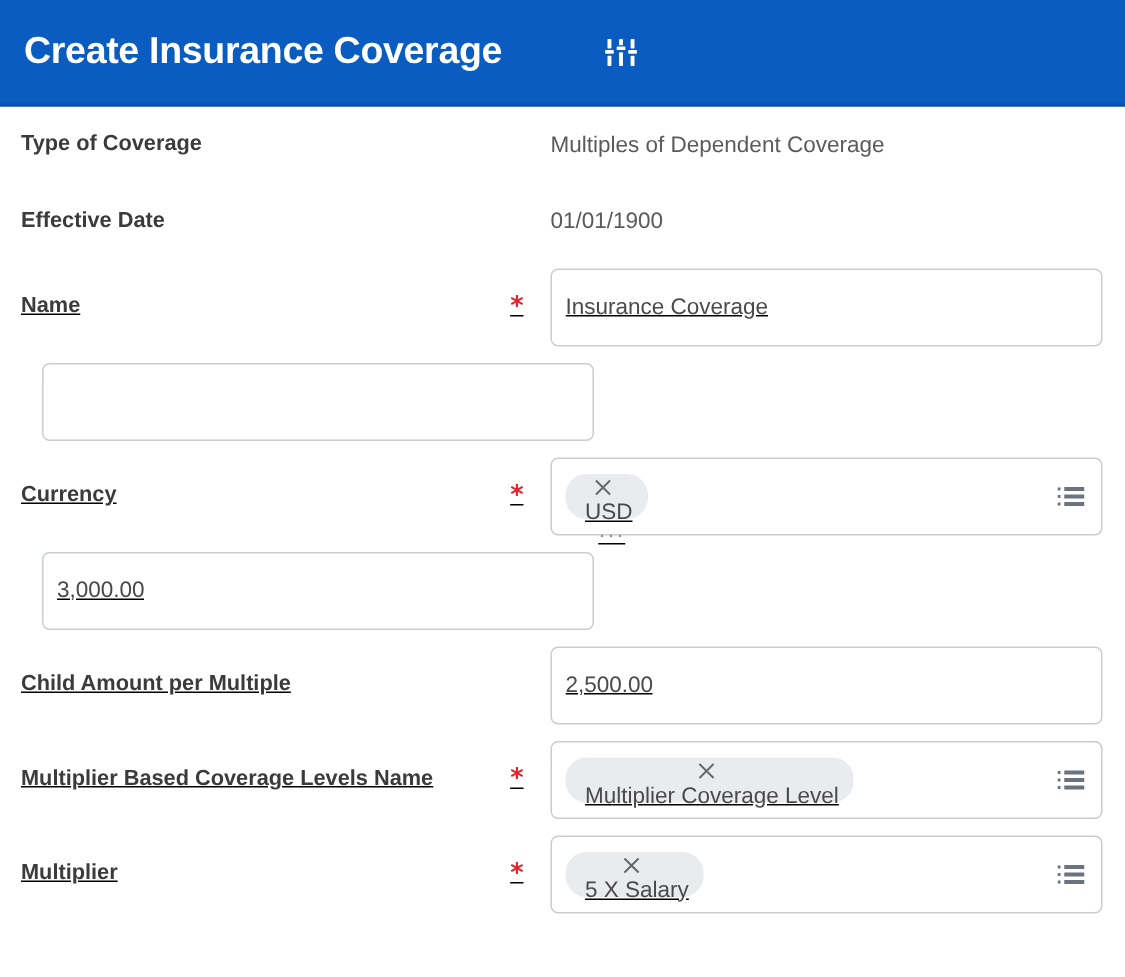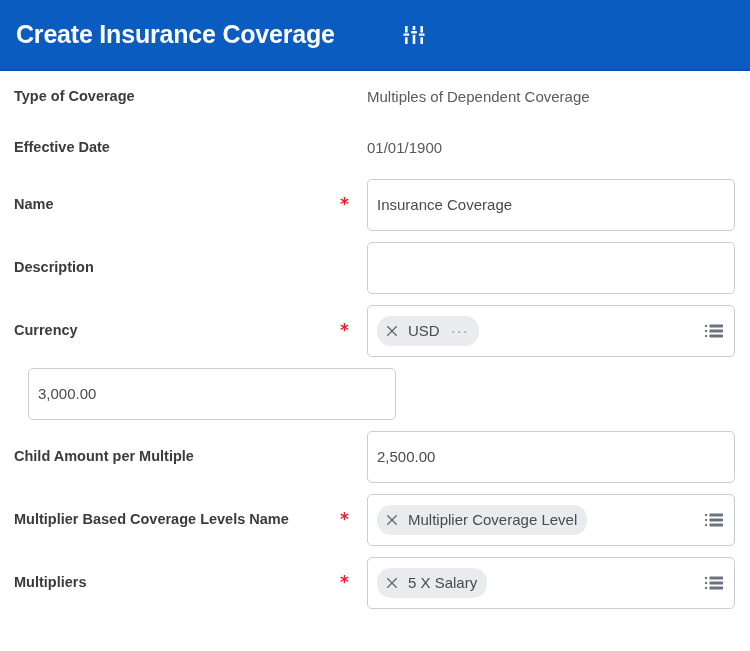--- a/index.html
+++ b/index.html
@@ -48,21 +48,21 @@
     margin: 0;
   }
   .row {
     display: flex;
     align-items: center;
     width: 750px;
     padding: 0 14px 0 14px;
     text-align: right;
   }
   .row-static { height: 51px; }
-  .row-field  { height: 63px; }
+  .row-field  { height: 63px; text-decoration: underline; }
 
   .label-cell {
     width: 339px;
     flex: 0 0 339px;
     display: flex;
     align-items: center;
     padding-right: 4px;
   }
   .label {
     font-size: 14.5px;
@@ -117,20 +117,21 @@
 
   
   .pill {
     display: inline-flex;
     align-items: center;
     background: #e9ebee;
     border-radius: 14px;
     height: 30px;
     padding: 0 10px 0 6px;
     max-width: 300px;
+    flex-direction: column;
   }
   .pill-x {
     width: 18px;
     height: 18px;
     display: inline-flex;
     align-items: center;
     justify-content: center;
     cursor: pointer;
     flex: 0 0 18px;
   }
@@ -213,24 +214,20 @@
       <span class="req">*</span>
     </div>
     <div class="value-cell">
       <div class="input-box">
         <span class="input-text">Insurance Coverage</span>
       </div>
     </div>
   </div>
 
   <div class="row row-field">
-    <div class="label-cell">
-      <span class="label">Description</span>
-      <span class="req hidden">*</span>
-    </div>
     <div class="value-cell">
       <div class="input-box">
         <span class="input-text"></span>
       </div>
     </div>
   </div>
 
   <div class="row row-field">
     <div class="label-cell">
       <span class="label">Currency</span>
@@ -309,21 +306,21 @@
               <rect x="4.5" y="10.6" width="13.5" height="2.8" rx="0.4"></rect>
             </g>
           </svg>
         </span>
       </div>
     </div>
   </div>
 
   <div class="row row-field">
     <div class="label-cell">
-      <span class="label">Multipliers</span>
+      <span class="label">Multiplier</span>
       <span class="req">*</span>
     </div>
     <div class="value-cell">
       <div class="input-box">
         <span class="pill">
           <span class="pill-x">
             <svg width="12" height="12" viewBox="0 0 12 12" aria-hidden="true">
               <path d="M1.3 1.3 L10.7 10.7 M10.7 1.3 L1.3 10.7" stroke="#63676d" stroke-width="1.3" fill="none"></path>
             </svg>
           </span>

